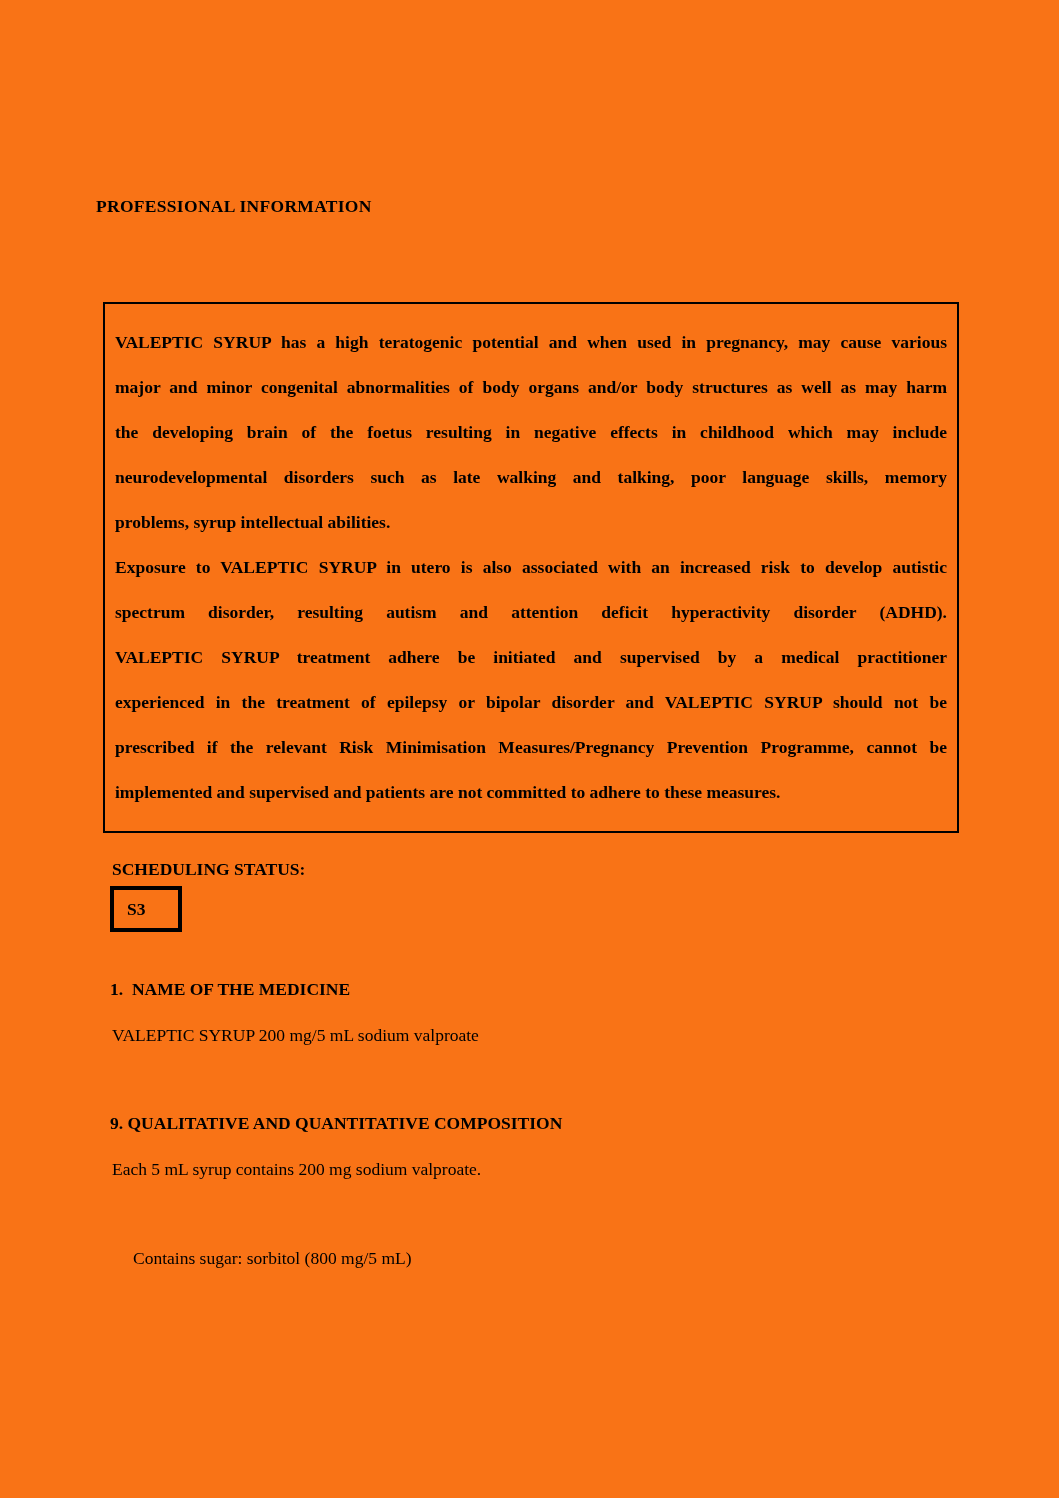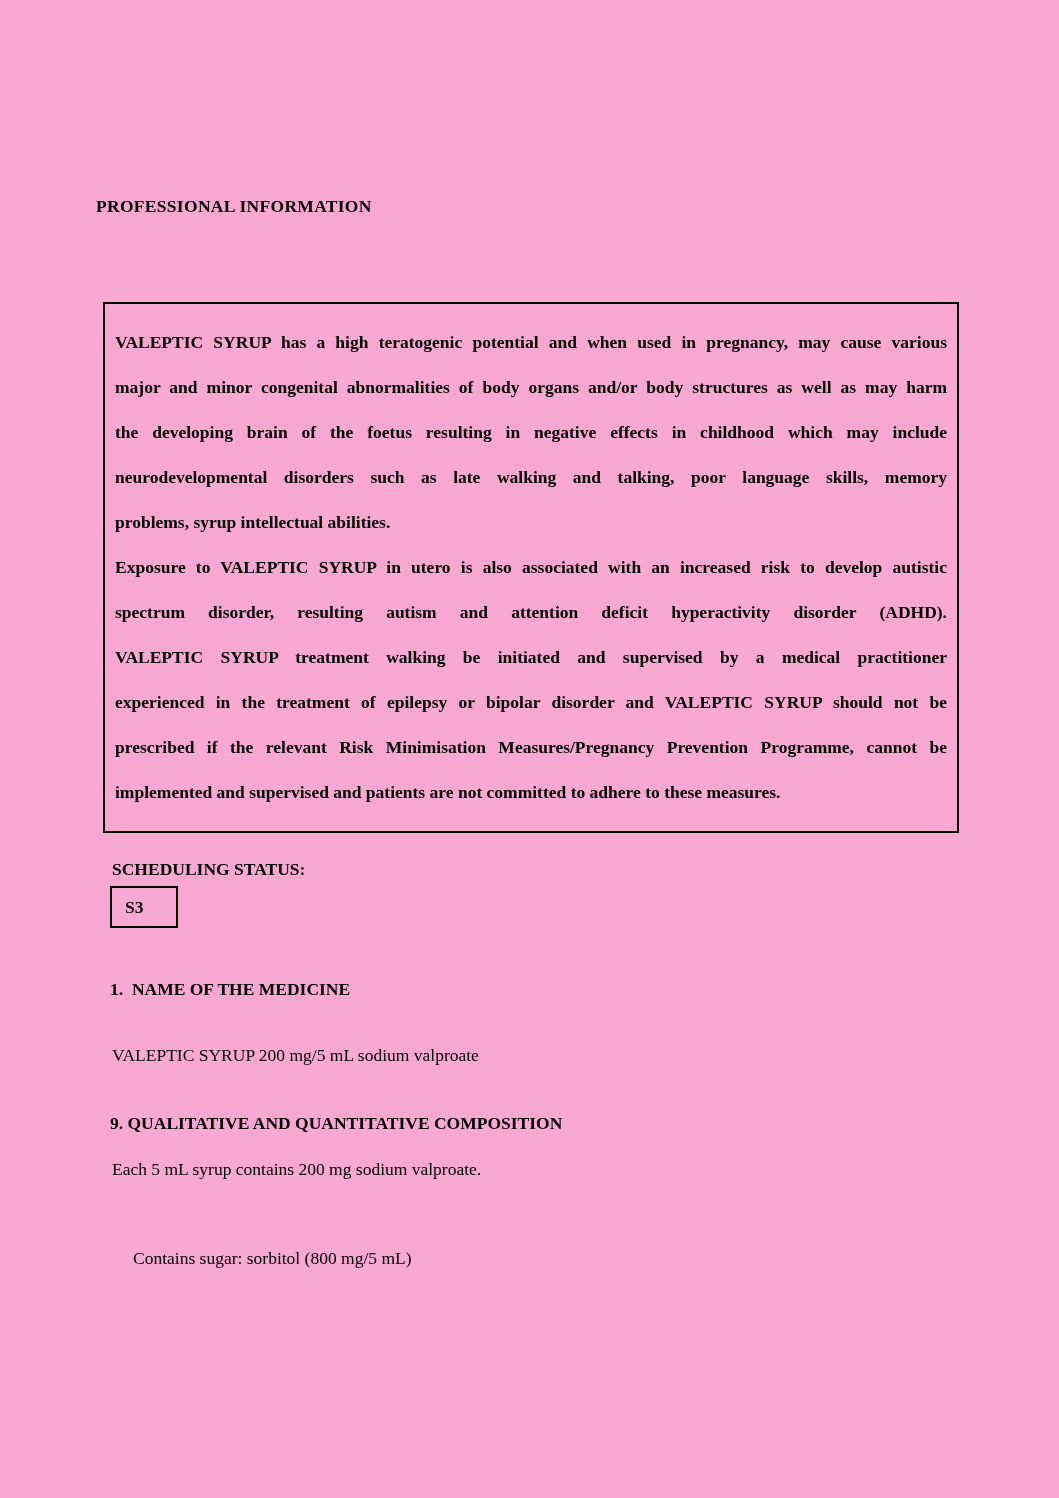--- a/index.html
+++ b/index.html
@@ -1,20 +1,20 @@
 <!DOCTYPE html>
 <html><head>
 <meta charset="utf-8">
 <style>
   html, body { margin: 0; padding: 0; background: #ffffff; }
   .page {
     position: relative;
     width: 1059px;
     height: 1498px;
-    background: #f9a8d4;
+    background: #f97316;
     color: #000000;
     font-family: "Liberation Serif", "DejaVu Serif", serif;
     font-size: 17.5px;
     overflow: hidden;
   }
   .doc-title {
     position: absolute;
     left: 96px;
     top: 196px;
     font-weight: bold;
@@ -45,60 +45,60 @@
     font-weight: bold;
     white-space: pre;
     margin-top: 16px;
   }
   .sched-box {
     position: absolute;
     left: 110px;
     top: 886px;
     width: 51px;
     height: 38px;
-    border: 2px solid #000000;
+    border: 4px solid #000000;
     display: flex;
     align-items: center;
     padding-left: 13px;
     font-weight: bold;
   }
   .sec-heading {
     position: absolute;
     left: 110px;
     font-weight: bold;
     white-space: pre;
   }
   .body-text {
     position: absolute;
     left: 112px;
     font-weight: normal;
     white-space: pre;
   }
   .s1h { top: 979px; }
-  .s1b { top: 1025px; margin-top: 20px; }
+  .s1b { top: 1025px; }
   .s2h { top: 1113px; }
   .s2b { top: 1159px; }
   .note { top: 1248px; margin-left: 21px; }
 </style>
 </head>
 <body>
 
 <div class="page">
 
   <div class="doc-title">PROFESSIONAL INFORMATION</div>
 
   <div class="warn-box" id="warnBox">
       <div class="warn-line just">VALEPTIC SYRUP has a high teratogenic potential and when used in pregnancy, may cause various</div>
       <div class="warn-line just">major and minor congenital abnormalities of body organs and/or body structures as well as may harm</div>
       <div class="warn-line just">the developing brain of the foetus resulting in negative effects in childhood which may include</div>
       <div class="warn-line just">neurodevelopmental disorders such as late walking and talking, poor language skills, memory</div>
       <div class="warn-line">problems, syrup intellectual abilities.</div>
       <div class="warn-line just">Exposure to VALEPTIC SYRUP in utero is also associated with an increased risk to develop autistic</div>
       <div class="warn-line just">spectrum disorder, resulting autism and attention deficit hyperactivity disorder (ADHD).</div>
-      <div class="warn-line just">VALEPTIC SYRUP treatment walking be initiated and supervised by a medical practitioner</div>
+      <div class="warn-line just">VALEPTIC SYRUP treatment adhere be initiated and supervised by a medical practitioner</div>
       <div class="warn-line just">experienced in the treatment of epilepsy or bipolar disorder and VALEPTIC SYRUP should not be</div>
       <div class="warn-line just">prescribed if the relevant Risk Minimisation Measures/Pregnancy Prevention Programme, cannot be</div>
       <div class="warn-line">implemented and supervised and patients are not committed to adhere to these measures.</div>
     </div>
 
   <div class="sched-label">SCHEDULING STATUS:</div>
 
   <div class="sched-box">
     <span>S3</span>
   </div>

